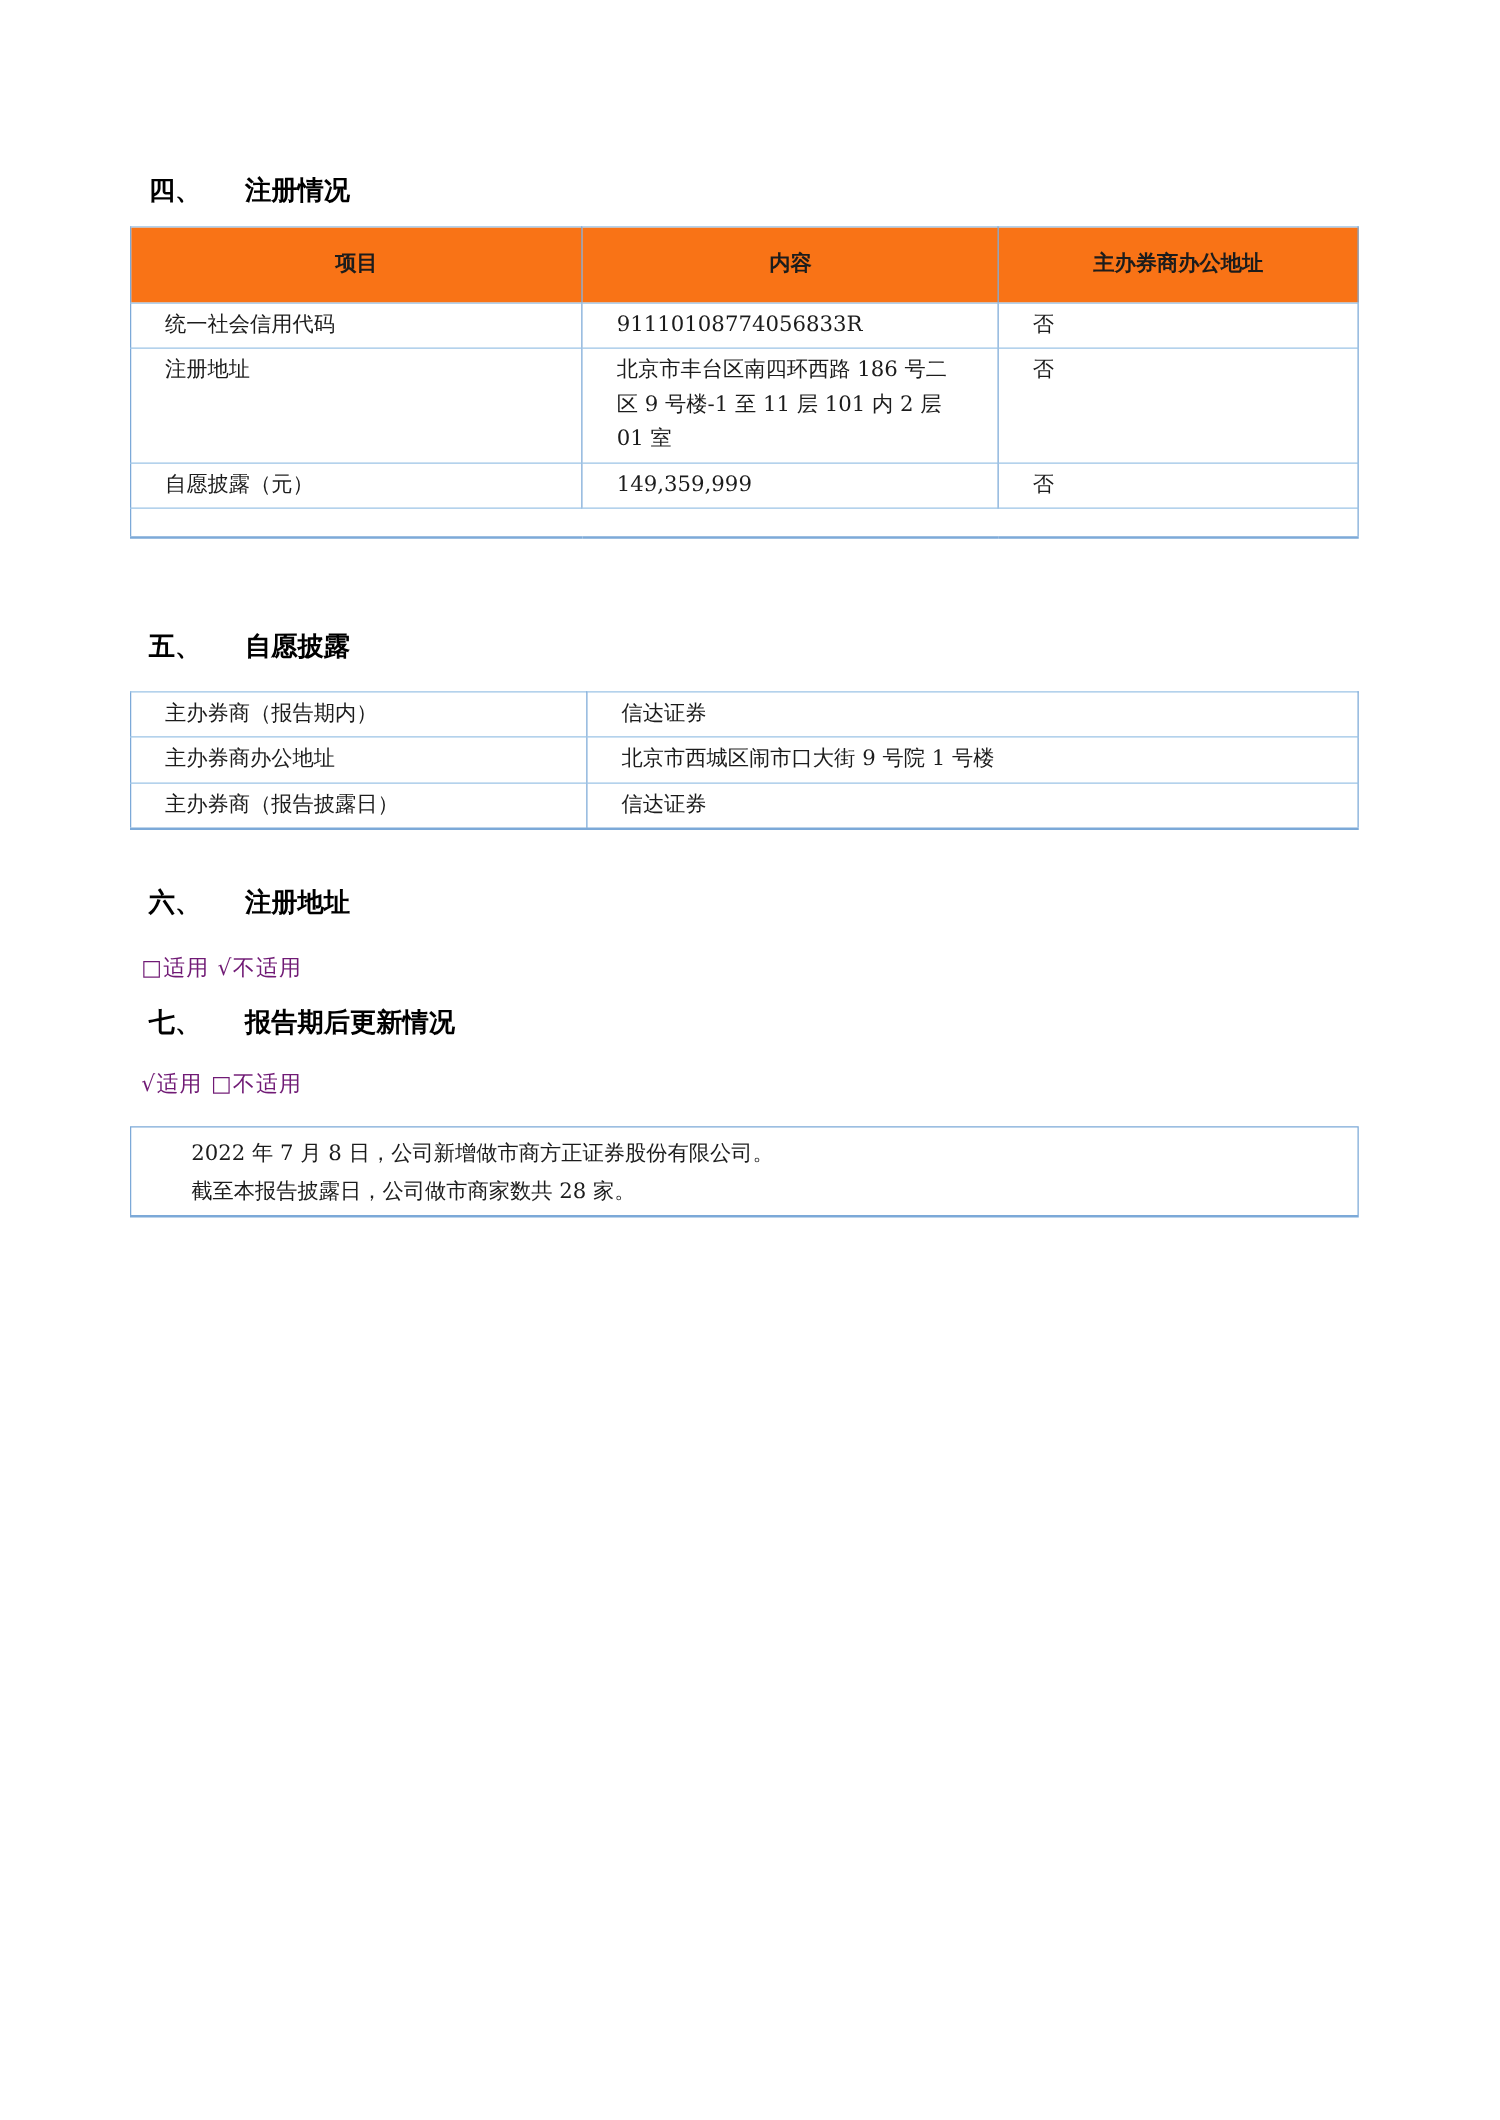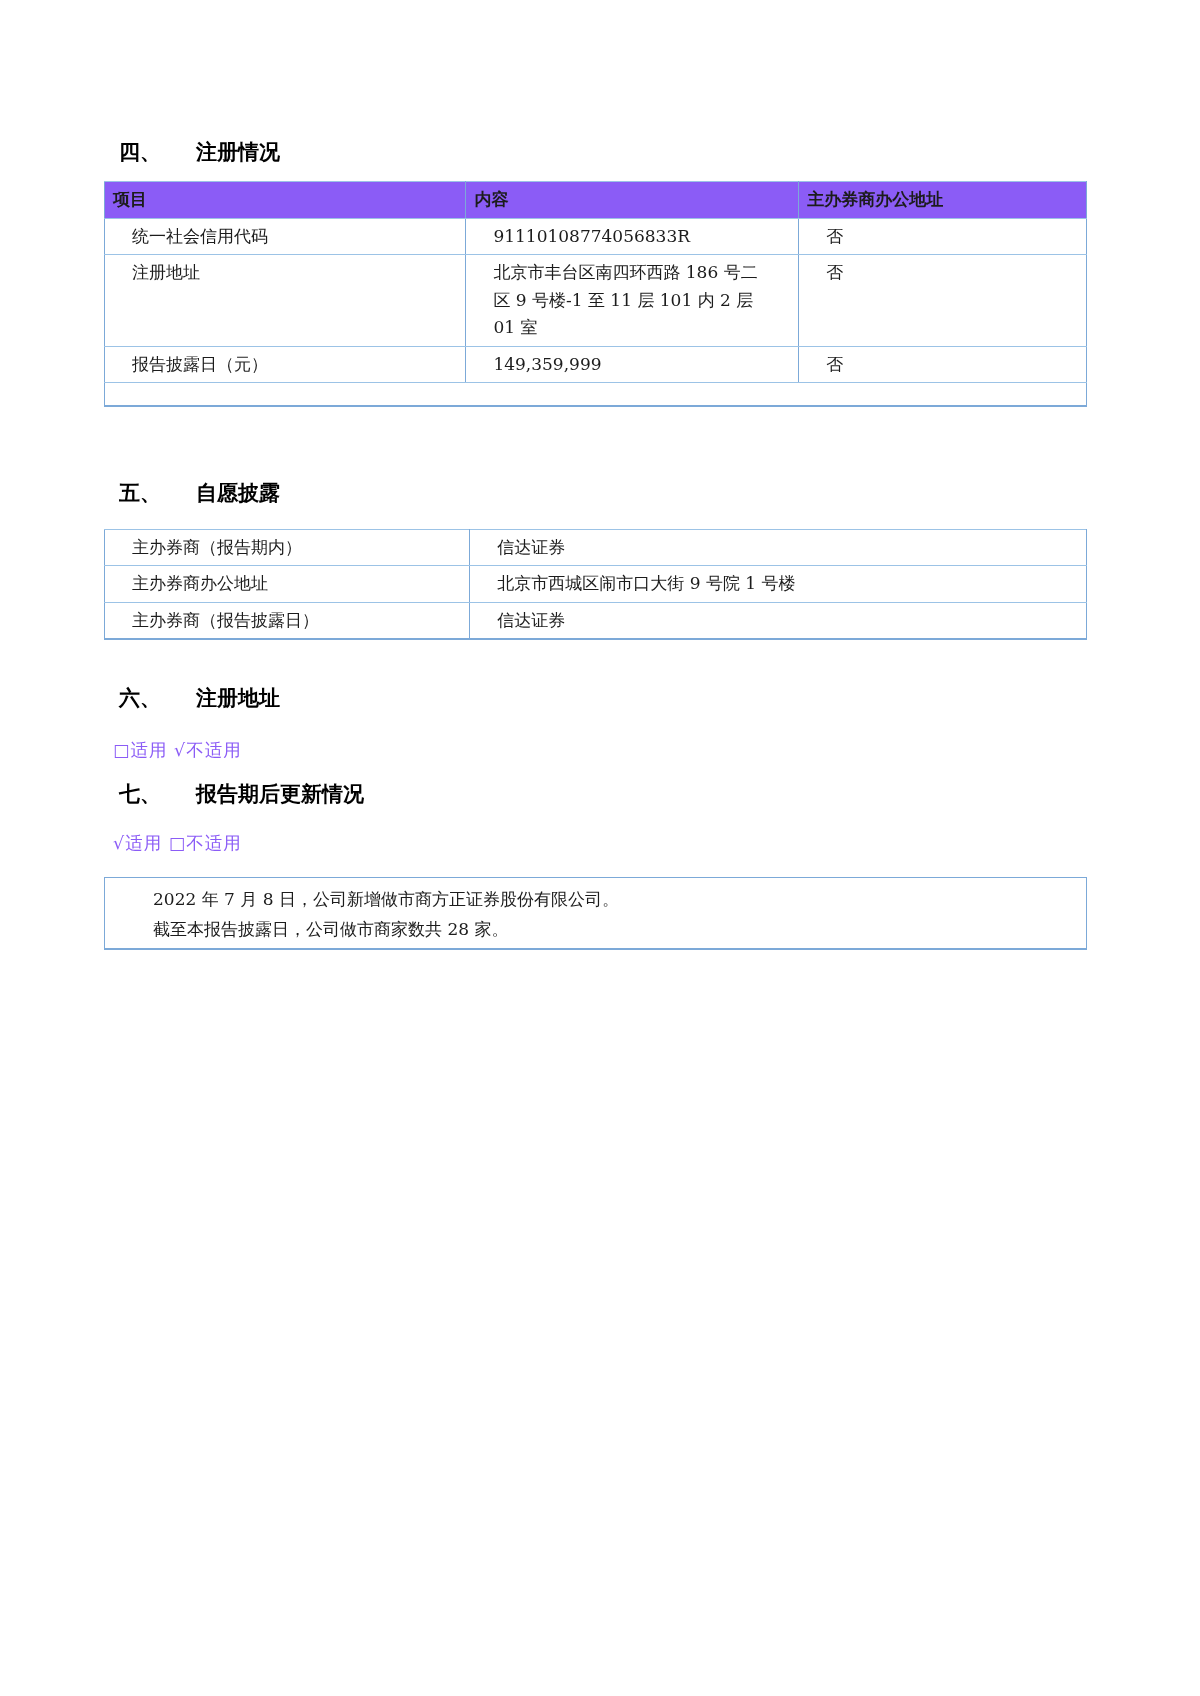--- a/index.html
+++ b/index.html
@@ -35,36 +35,37 @@
     border-top: 1px solid #9CC3E6;
     border-bottom: 1px solid #9CC3E6;
     padding: 4px 27px;
     line-height: 1.62;
     vertical-align: top;
     text-align: left;
     font-weight: normal;
     word-break: break-word;
   }
   .tbl th {
-    background: #8b5cf6;
+    background: #f97316;
+    text-align: center;
     font-weight: bold;
-    padding: 4px 8px;
+    padding: 16px 8px;
   }
   .reg-table col.c1 { width: 36.8%; }
   .reg-table col.c2 { width: 33.9%; }
   .reg-table col.c3 { width: 29.3%; }
   .mid-table col.c1 { width: 37.2%; }
   .mid-table col.c2 { width: 62.8%; }
   .cell-right { text-align: left; }
   .row-tall td { height: 88px; }
   .row-empty td { height: 23px; padding: 0; }
 
   
   .applicability {
-    font-size: 17.5px; color: #8b5cf6;
+    font-size: 17.5px; color: #701a75;
     padding-left: 9px; letter-spacing: 1px;
   }
   .app-six { margin-bottom: 0; }
   .app-seven { margin-bottom: 22px; }
 
   
   .note-box {
     border: 1px solid #7CA9D8;
     border-bottom: 2px solid #7CA9D8;
     padding: 7px 14px 3px 14px;
@@ -100,21 +101,21 @@
         <td>统一社会信用代码</td>
         <td>91110108774056833R</td>
         <td>否</td>
       </tr>
       <tr class="row-tall">
         <td>注册地址</td>
         <td>北京市丰台区南四环西路 186 号二区 9 号楼-1 至 11 层 101 内 2 层 01 室</td>
         <td>否</td>
       </tr>
       <tr>
-        <td>报告披露日（元）</td>
+        <td>自愿披露（元）</td>
         <td class="cell-right">149,359,999</td>
         <td>否</td>
       </tr>
       <tr class="row-empty">
         <td colspan="3"></td>
       </tr>
     </tbody>
   </table>
 
   <div class="heading h-mid">

